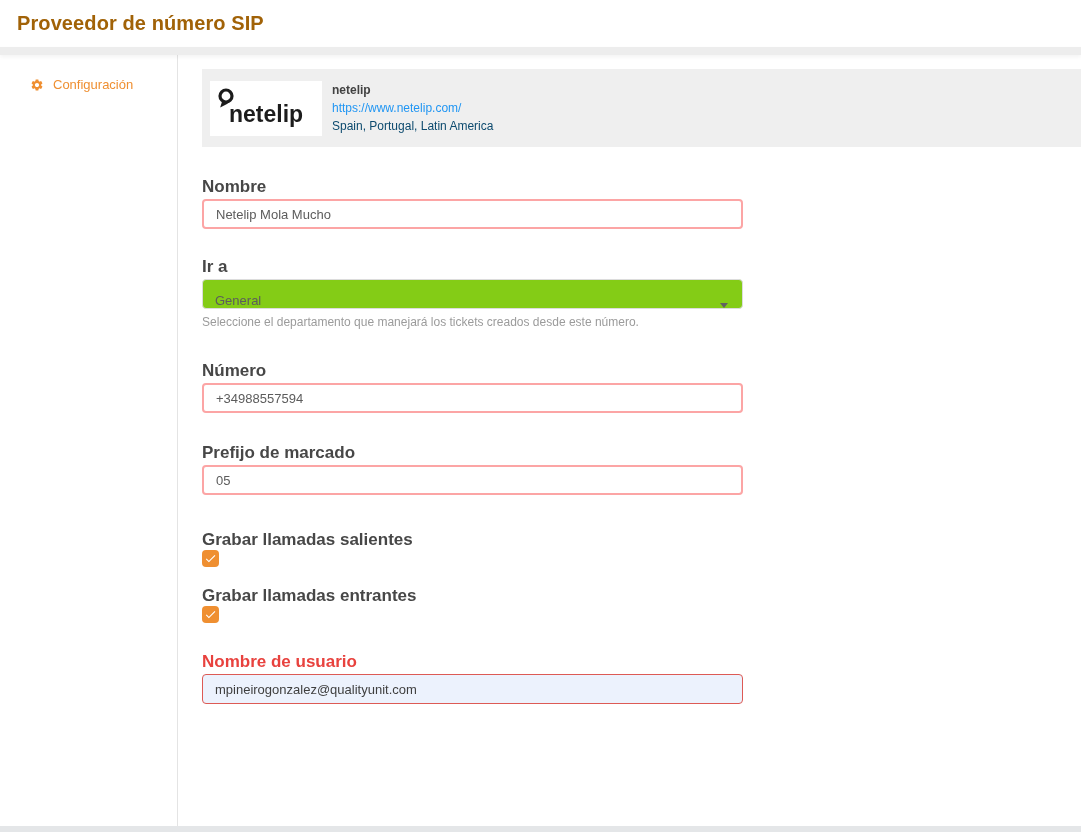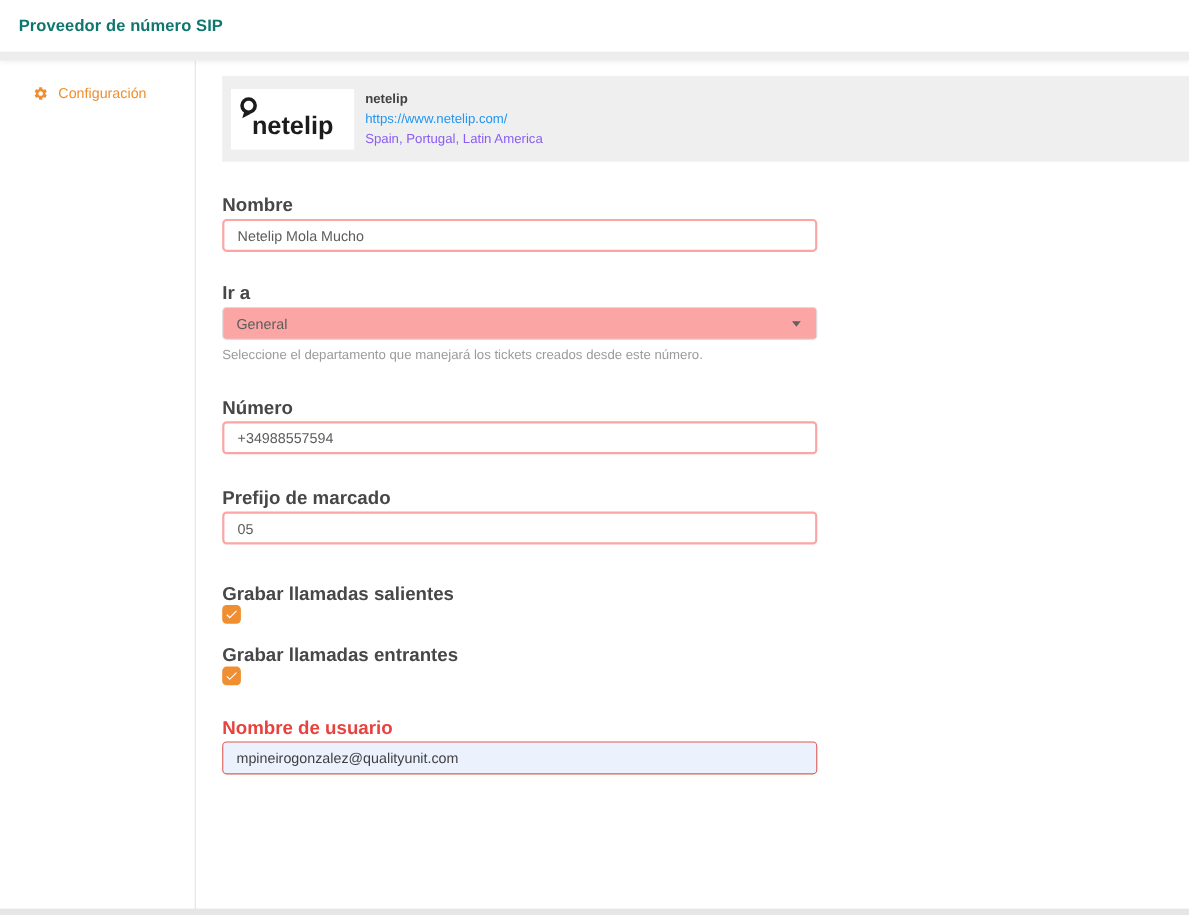--- a/index.html
+++ b/index.html
@@ -6,56 +6,56 @@
   html,body { width:1081px; height:832px; }
   body {
     font-family:"Liberation Sans", sans-serif;
     background:#ffffff;
     color:#4a4a4a;
     position:relative;
     overflow:hidden;
   }
   
   .topbar { height:47px; display:flex; align-items:center; padding:0 17px; background:#fff; }
-  .topbar .page-title { font-size:15px; font-weight:bold; color:#0f766e; letter-spacing:.1px; }
+  .topbar .page-title { font-size:20px; font-weight:bold; color:#a16207; letter-spacing:.1px; }
   .divider-strip { height:8px; background:#ededed; box-shadow:0 2px 4px rgba(0,0,0,0.05); position:relative; z-index:2; }
 
   
   .layout { display:flex; height:777px; }
   .sidebar { width:178px; flex:0 0 178px; background:#fff; border-right:1px solid #e4e4e4; padding-top:16px; }
   .nav-item { display:flex; align-items:center; padding:6px 30px; cursor:pointer; }
   .nav-item .nav-icon { width:14px; height:14px; margin-right:9px; display:inline-flex; }
   .nav-item .nav-icon svg { width:14px; height:14px; fill:#ef8f31; }
   .nav-item .nav-label { font-size:13px; color:#ef8f31; }
 
   .main { flex:1; padding:14px 0 0 24px; }
 
   
   .provider-banner { background:#efefef; height:78px; display:flex; align-items:center; padding-left:8px; }
   .logo-box { width:112px; height:55px; background:#fff; display:flex; align-items:center; justify-content:center; flex:0 0 112px; }
   .provider-info { margin-left:10px; display:flex; flex-direction:column; }
   .provider-name { font-size:12px; font-weight:bold; color:#424242; margin-bottom:4px; }
   .provider-url { font-size:12px; color:#2196f3; text-decoration:none; margin-bottom:4px; cursor:pointer; }
-  .provider-regions { font-size:12px; color:#8b5cf6;text-align:right; }
+  .provider-regions { font-size:12px; color:#0c4a6e;text-align:right; }
 
   
   .form { width:541px; }
   .form-group label { display:block; font-size:17px; line-height:13px; font-weight:bold; color:#474747; margin-bottom:6px; }
   .g1 { margin-top:33px; } .g2 { margin-top:31px; } .g3 { margin-top:33px; }
   .g4 { margin-top:33px; } .g5 { margin-top:22px; } .g6 { margin-top:38px; }
   .g7 { margin-top:38px; } .g8 { margin-top:32px; }
   .text-input {
     width:100%; height:30px; border:2px solid #fca5a5; border-radius:4px;
     padding:0 12px; font-size:13px; color:#5c5c5c; background:#fff; outline:none;
     font-family:"Liberation Sans", sans-serif;
   }
   .select-box {
     width:100%; height:30px; border:1px solid #dcdcdc; border-radius:4px;
-    padding:0 14px 0 12px; font-size:13px; color:#5c5c5c; background:#fca5a5;
-    display:flex; align-items:center; justify-content:space-between; cursor:pointer;
+    padding:0 14px 0 12px; font-size:13px; color:#5c5c5c; background:#84cc16;
+    display:flex; align-items:flex-end; justify-content:space-between; cursor:pointer;
   }
   .caret { width:0; height:0; border-left:4px solid transparent; border-right:4px solid transparent; border-top:5px solid #616161; }
   .help-text { font-size:12px; color:#9b9b9b; margin-top:5px; line-height:1.42; }
   .checkbox-group label { margin-bottom:4px; }
   .checkbox {
     width:17px; height:17px; background:#ef8f31; border-radius:4px;
     display:flex; align-items:center; justify-content:center; cursor:pointer;
   }
   .checkbox svg { width:13px; height:13px; fill:#fff; }
   .error-group label { color:#e8423e; }

